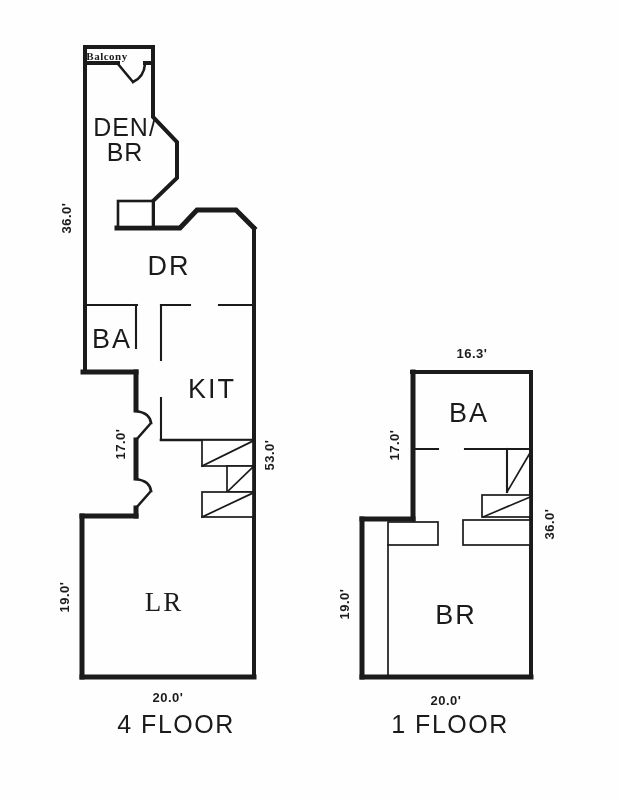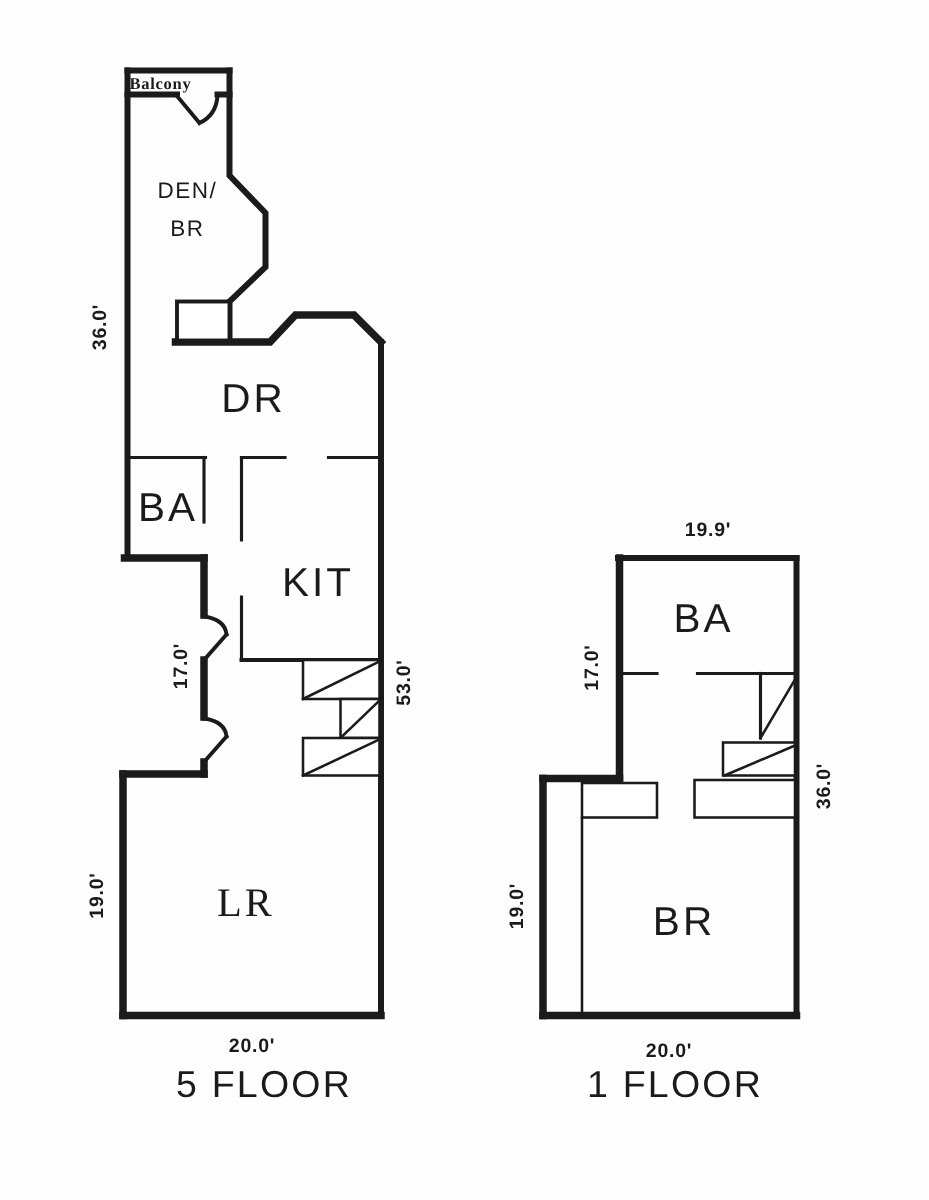--- a/index.html
+++ b/index.html
@@ -25,21 +25,21 @@
   .s2{stroke-width:2.1px;}
   .s18{stroke-width:1.7px;}
   .lbl{
     position:absolute;
     transform:translate(-50%,-50%);
     white-space:nowrap;
     text-align:center;
   }
   .lbl.rot{transform:translate(-50%,-50%) rotate(-90deg);}
   .room{font-size:27px;letter-spacing:2px;font-weight:400;}
-  .room2{font-size:15px;letter-spacing:1px;font-weight:400;line-height:25px;}
+  .room2{font-size:25px;letter-spacing:1px;font-weight:400;line-height:25px;}
   .dim{font-size:13px;font-weight:700;letter-spacing:0.5px;}
   .title{font-size:25px;letter-spacing:1.5px;font-weight:400;}
   .balcony{
     font-family:"Liberation Serif", serif;
     font-size:11px;font-weight:700;letter-spacing:0.5px;
   }
 </style>
 </head>
 <body>
 
@@ -111,23 +111,23 @@
   <div class="lbl room" style="left:169px;top:266px;">DR</div>
   <div class="lbl room" style="left:112px;top:339px;">BA</div>
   <div class="lbl room" style="left:212px;top:365px;margin-top:24px;">KIT</div>
   <div class="lbl room" style="left:164px;top:602px;font-family:Liberation Serif, serif;">LR</div>
 
   <div class="lbl dim rot" style="left:66px;top:218px;">36.0'</div>
   <div class="lbl dim rot" style="left:120px;top:444px;">17.0'</div>
   <div class="lbl dim rot" style="left:269px;top:455px;">53.0'</div>
   <div class="lbl dim rot" style="left:64px;top:597px;">19.0'</div>
   <div class="lbl dim" style="left:168px;top:697px;">20.0'</div>
-  <div class="lbl title" style="left:176px;top:724px;">5 FLOOR</div>
+  <div class="lbl title" style="left:176px;top:724px;">4 FLOOR</div>
 
-  <div class="lbl dim" style="left:472px;top:353px;">19.9'</div>
+  <div class="lbl dim" style="left:472px;top:353px;">16.3'</div>
   <div class="lbl room" style="left:469px;top:413px;">BA</div>
   <div class="lbl dim rot" style="left:394px;top:445px;">17.0'</div>
   <div class="lbl dim rot" style="left:549px;top:524px;">36.0'</div>
   <div class="lbl dim rot" style="left:344px;top:604px;">19.0'</div>
   <div class="lbl room" style="left:456px;top:615px;">BR</div>
   <div class="lbl dim" style="left:446px;top:700px;">20.0'</div>
   <div class="lbl title" style="left:450px;top:724px;">1 FLOOR</div>
 
 </div>
 

